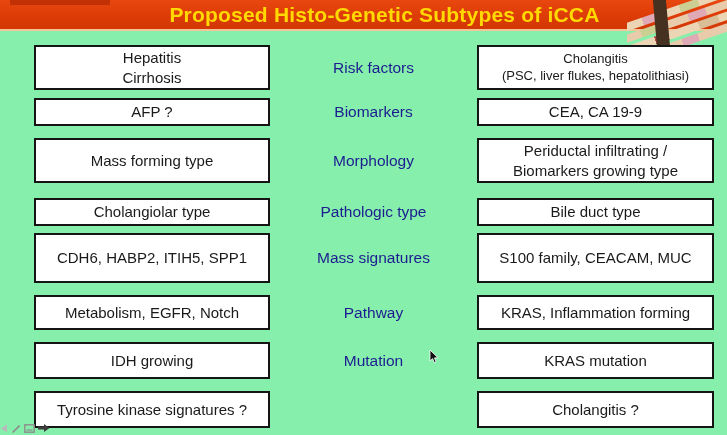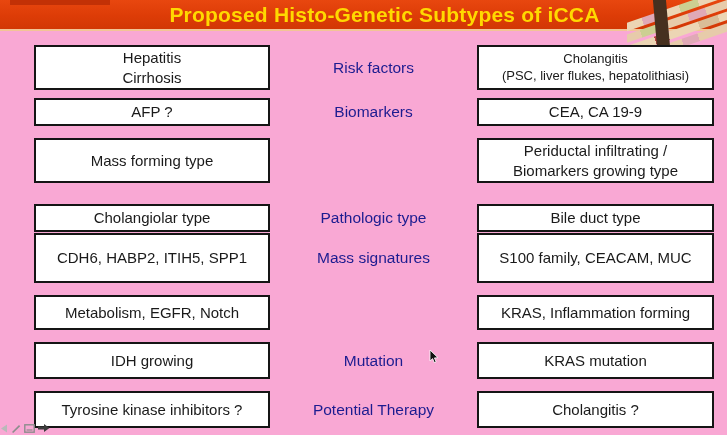--- a/index.html
+++ b/index.html
@@ -1,19 +1,19 @@
 <!DOCTYPE html>
 <html><head>
 <meta charset="utf-8">
 <style>
   * { margin:0; padding:0; box-sizing:border-box; }
   html,body { background:#ffffff; }
   .stage {
     position:relative; width:727px; height:435px;
-    background:#f9a8d4; overflow:hidden;
+    background:#86efac; overflow:hidden;
     font-family:"Liberation Sans", sans-serif;
   }
 
   
   .title-bar {
     position:absolute; left:0; top:0; width:727px; height:31px;
     background:linear-gradient(180deg,#e8470f 0%, #dd3c07 55%, #d23704 100%);
     border-bottom:2px solid #f2c496;
     display:flex; align-items:center; justify-content:center;
   }
@@ -110,27 +110,28 @@
     <div class="cat-label">Biomarkers</div>
     <div class="box right-col">
         <span>CEA, CA 19-9</span>
       </div>
   </div>
 
   <div class="row" style="top:138px;height:45px;">
     <div class="box left-col">
         <span>Mass forming type</span>
       </div>
+    <div class="cat-label">Morphology</div>
     <div class="box right-col">
         <span>Periductal infiltrating /
 Biomarkers growing type</span>
       </div>
   </div>
 
-  <div class="row" style="top:204px;height:28px;">
+  <div class="row" style="top:198px;height:28px;">
     <div class="box left-col">
         <span>Cholangiolar type</span>
       </div>
     <div class="cat-label">Pathologic type</div>
     <div class="box right-col">
         <span>Bile duct type</span>
       </div>
   </div>
 
   <div class="row" style="top:233px;height:50px;">
@@ -140,40 +141,40 @@
     <div class="cat-label">Mass signatures</div>
     <div class="box right-col">
         <span>S100 family, CEACAM, MUC</span>
       </div>
   </div>
 
   <div class="row" style="top:295px;height:35px;">
     <div class="box left-col">
         <span>Metabolism, EGFR, Notch</span>
       </div>
+    <div class="cat-label">Pathway</div>
     <div class="box right-col">
         <span>KRAS, Inflammation forming</span>
       </div>
   </div>
 
   <div class="row" style="top:342px;height:37px;">
     <div class="box left-col">
         <span>IDH growing</span>
       </div>
     <div class="cat-label">Mutation</div>
     <div class="box right-col">
         <span>KRAS mutation</span>
       </div>
   </div>
 
   <div class="row" style="top:391px;height:37px;">
     <div class="box left-col">
-        <span>Tyrosine kinase inhibitors ?</span>
-      </div>
-    <div class="cat-label">Potential Therapy</div>
+        <span>Tyrosine kinase signatures ?</span>
+      </div>
     <div class="box right-col">
         <span>Cholangitis ?</span>
       </div>
   </div>
 
   <div class="cursor">
     <svg width="12" height="14" viewBox="0 0 12 14">
       <path d="M1,0 L1,11 L3.6,8.6 L5.3,12.6 L7.1,11.8 L5.4,7.9 L8.9,7.7 Z" fill="#111111" stroke="#ffffff" stroke-width="0.8"></path>
     </svg>
   </div>

